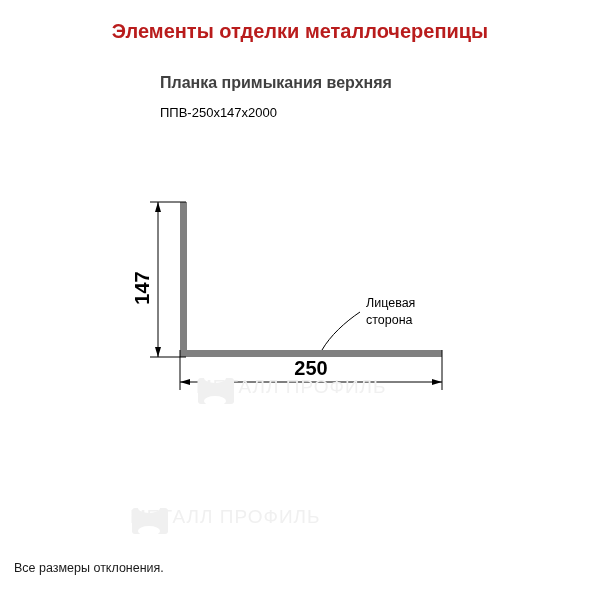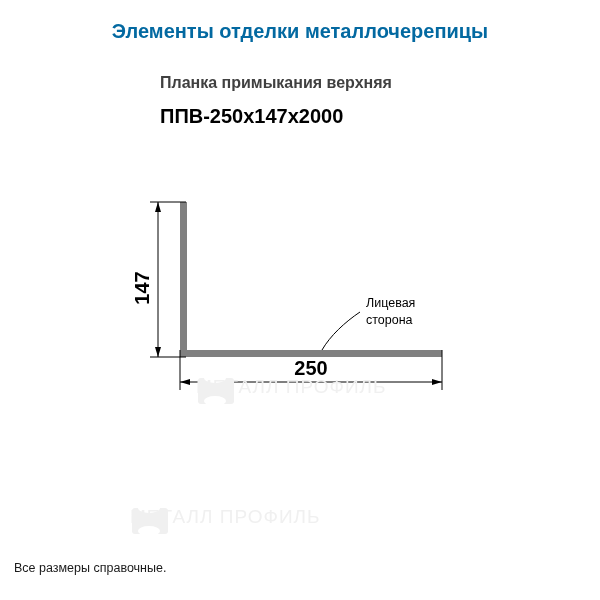--- a/index.html
+++ b/index.html
@@ -21,37 +21,37 @@
     height: 600px;
   }
   .title {
     position: absolute;
     left: 0;
     top: 20px;
     width: 600px;
     text-align: center;
     font-size: 20px;
     font-weight: bold;
-    color: #0369a1;
+    color: #b91c1c;
     letter-spacing: 0px;
   }
   .subtitle {
     position: absolute;
     left: 160px;
     top: 74px;
     font-size: 16px;
     font-weight: bold;
     color: #404040;
   }
   .code {
     position: absolute;
     left: 160px;
     top: 105px;
-    font-size: 20px;
-    font-weight: bold;
+    font-size: 13px;
+    font-weight: normal;
     color: #000;
   }
   .drawing {
     position: absolute;
     left: 0;
     top: 160px;
     width: 600px;
     height: 280px;
   }
   .wm {
@@ -160,16 +160,16 @@
 
       <g stroke="#000" stroke-width="1" fill="none">
         <path d="M322,190 C330,176 345,162 360,152"></path>
       </g>
       <text class="callout-label" x="366" y="147">Лицевая</text>
       <text class="callout-label" x="366" y="164">сторона</text>
     </svg>
   </div>
 
   <div class="footer">
-    <div>Все размеры справочные.</div>
+    <div>Все размеры отклонения.</div>
   </div>
 
 </div>
 
 </body></html>

